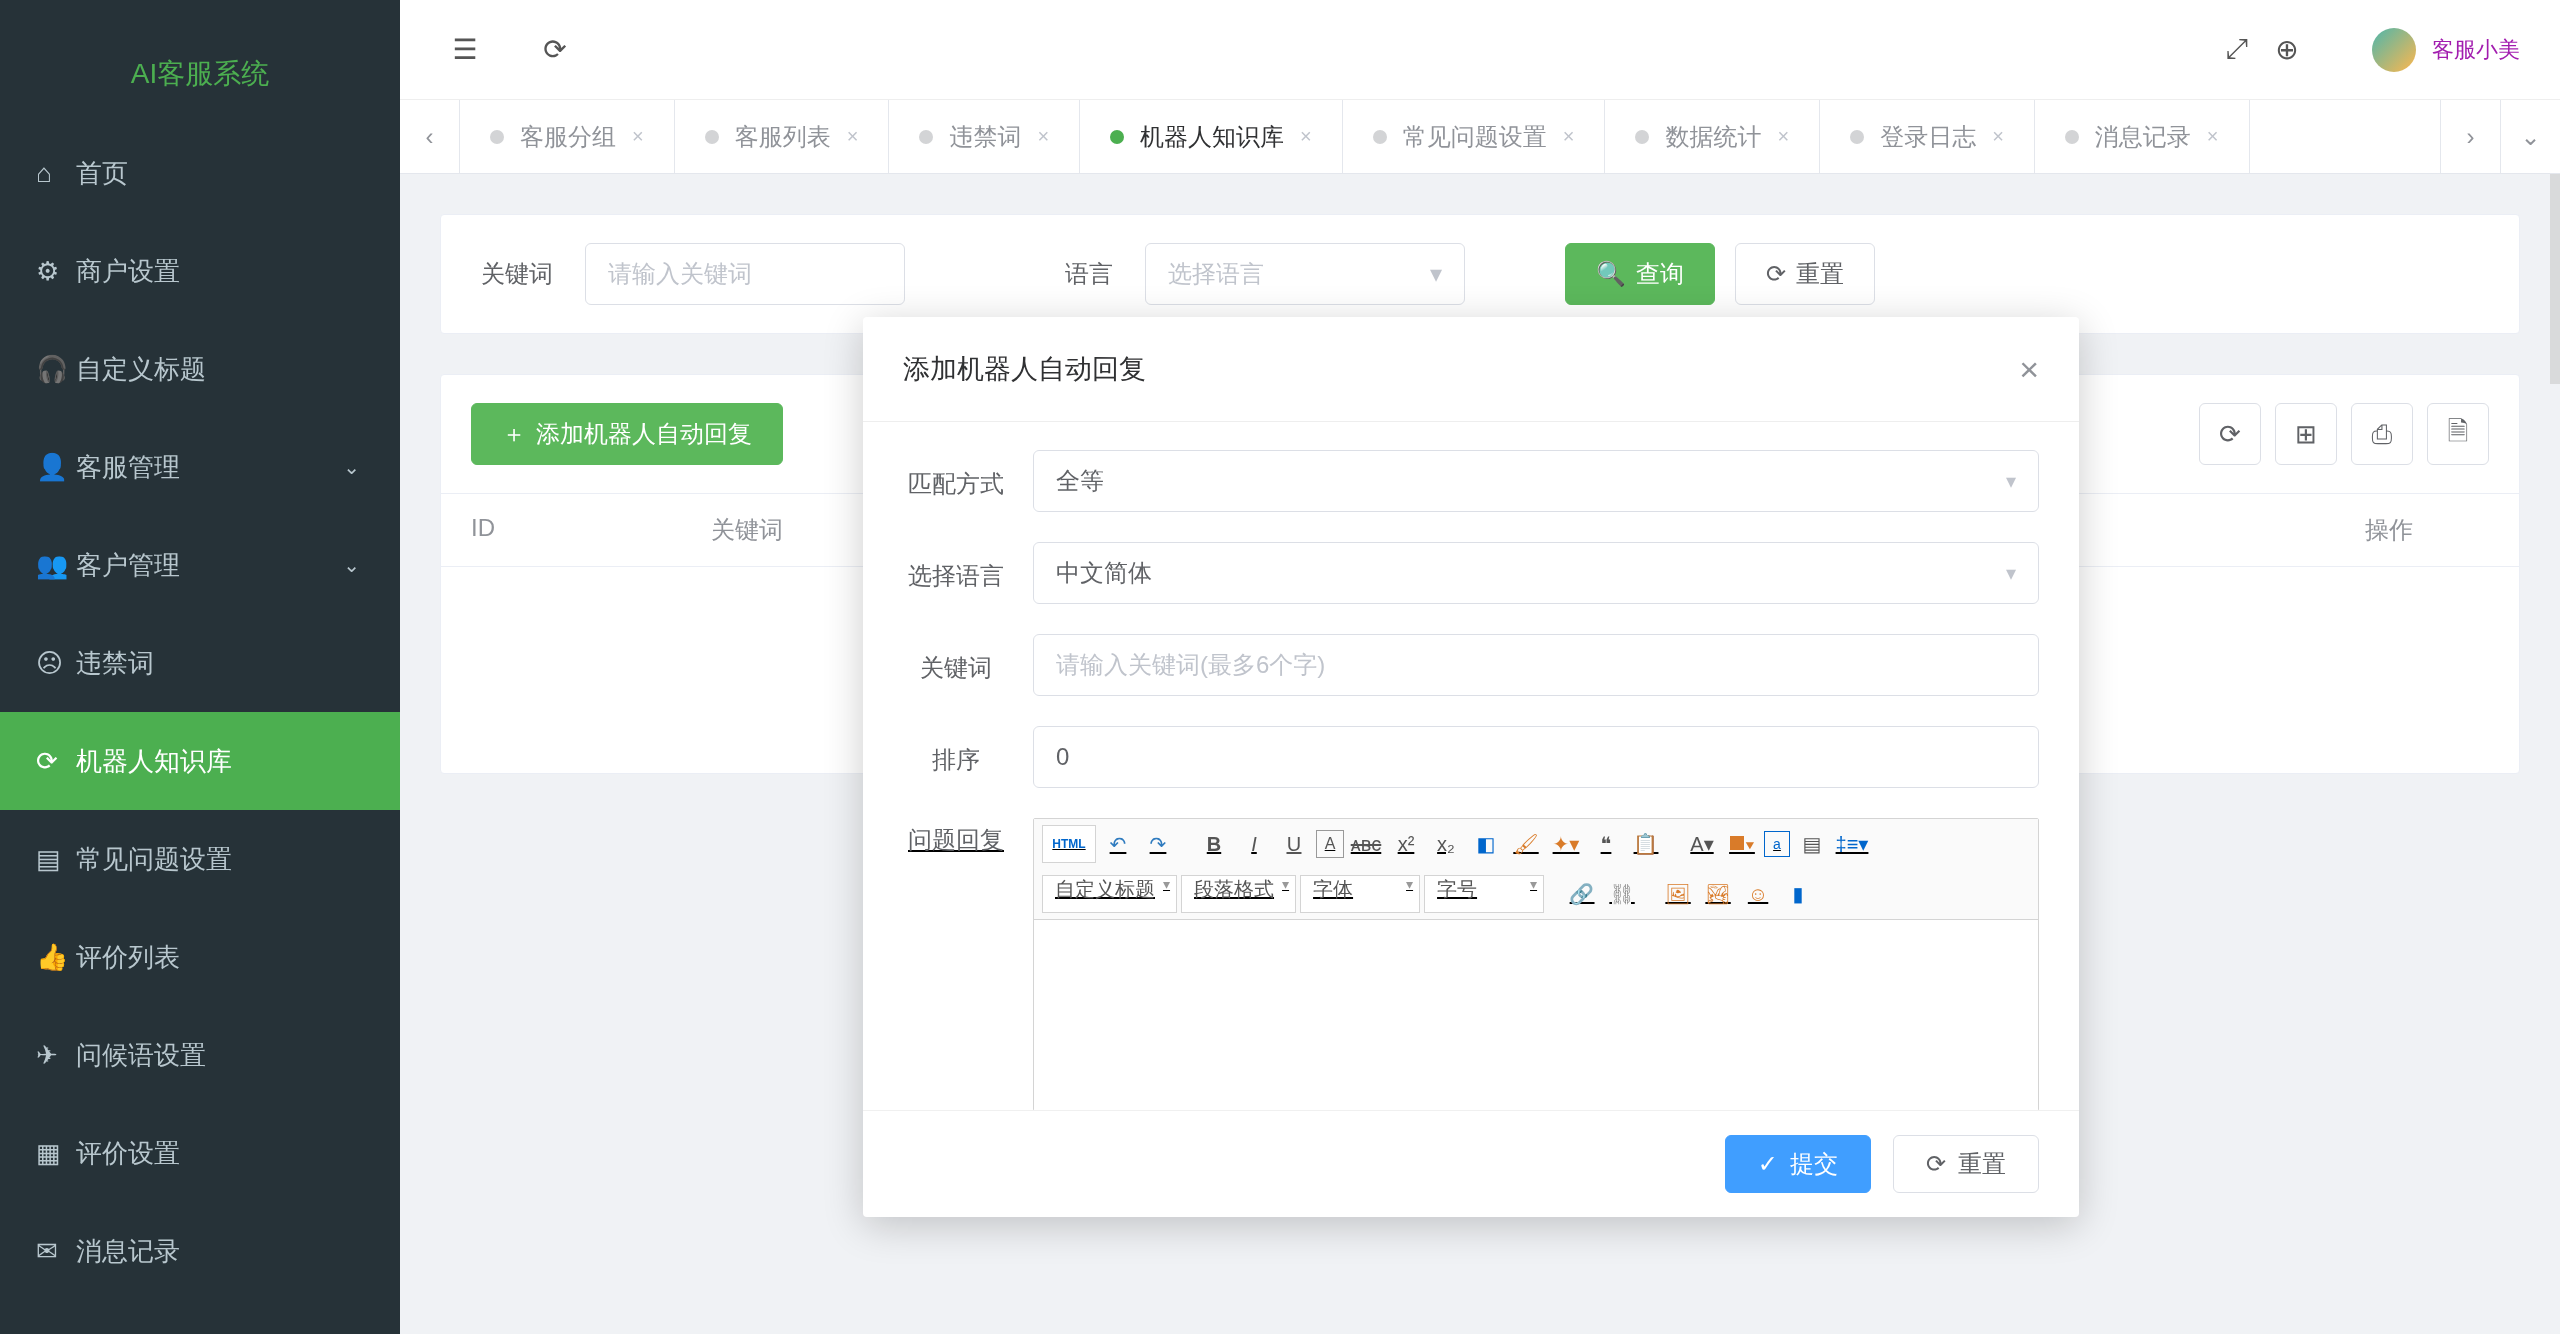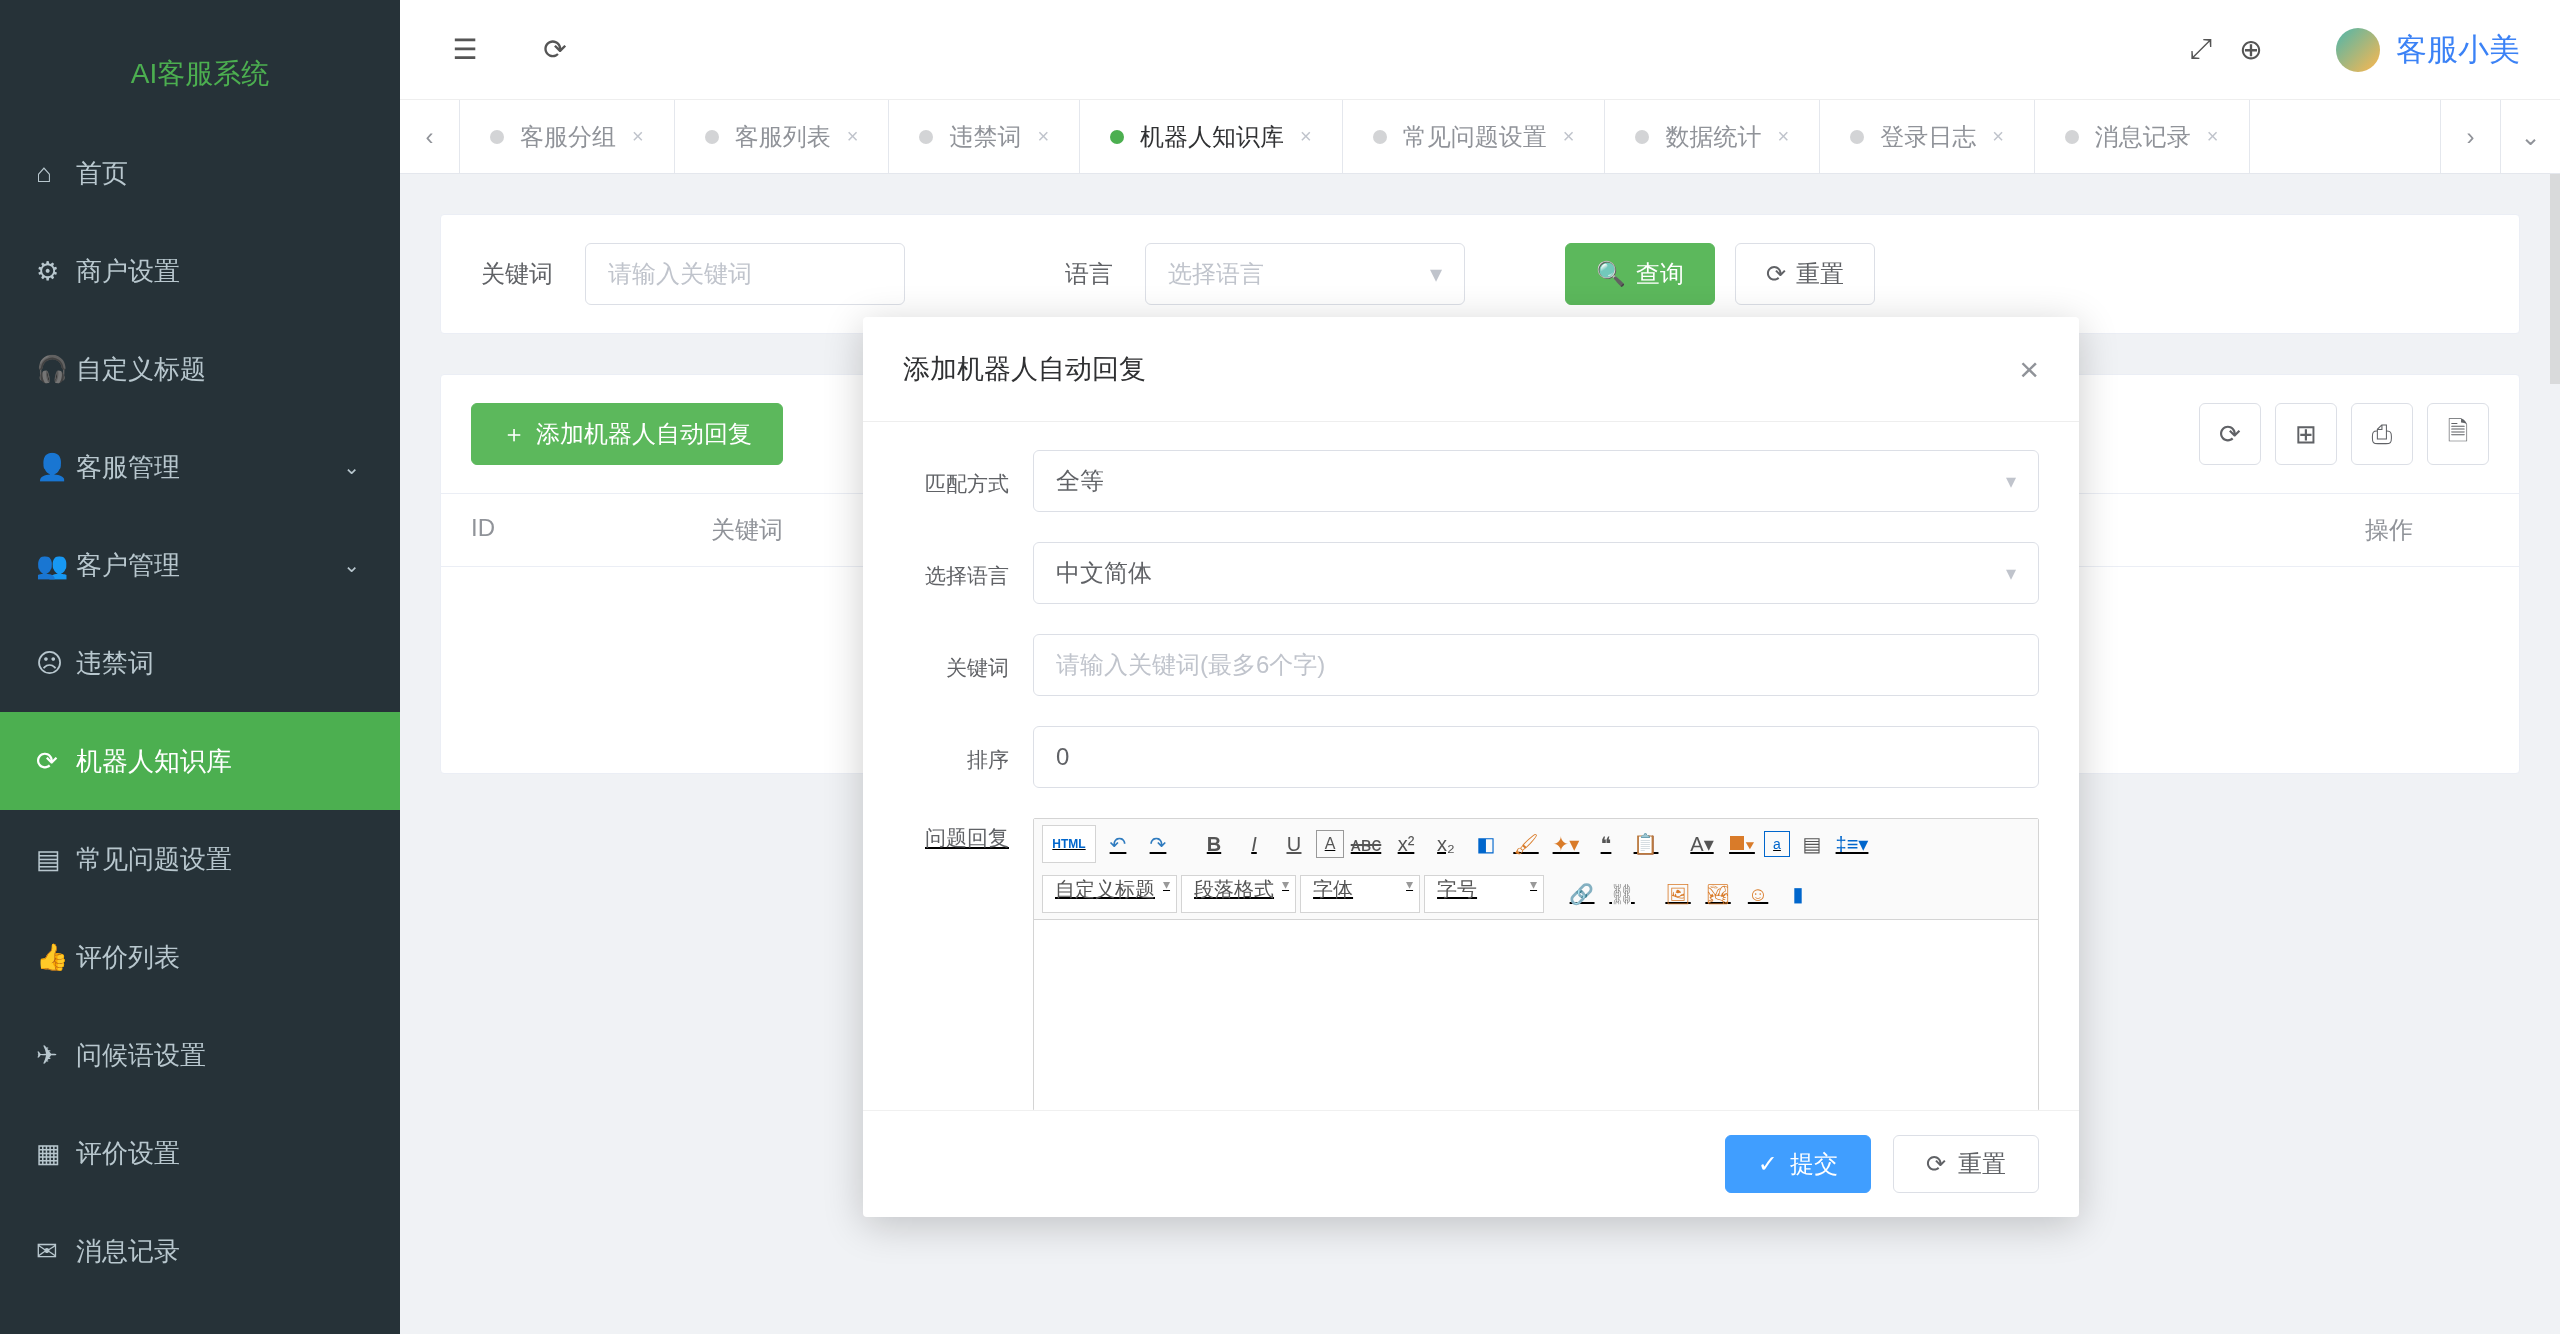--- a/index.html
+++ b/index.html
@@ -12,21 +12,21 @@
 .menu-item.active { background:#4caf50; color:#fff; }
 .menu-item .mi-icon { width:40px; display:inline-flex; font-size:26px; }
 .menu-item .mi-label { flex:1; }
 .menu-item .chev { margin-right:40px; font-size:20px; color:#b8c7ce; }
 
 
 .header { position:absolute; left:400px; top:0; right:0; height:100px; background:#fff; display:flex; align-items:center; padding:0 40px; border-bottom:1px solid #eee; }
 .header .hbtn { width:50px; height:50px; display:flex; align-items:center; justify-content:center; font-size:28px; color:#555; cursor:pointer; }
 .header .spacer { flex:1; }
 .header .avatar { width:44px; height:44px; border-radius:50%; background:linear-gradient(135deg,#4db6ac,#ffb74d); margin-right:16px; }
-.header .uname { font-size:31px; color:#3b82f6; }
+.header .uname { font-size:22px; color:#a21caf; }
 
 
 .tabs { position:absolute; left:400px; top:100px; right:0; height:74px; background:#fff; border-bottom:1px solid #e4e7ed; display:flex; align-items:stretch; }
 .tabs .tab-nav { width:60px; display:flex; align-items:center; justify-content:center; font-size:24px; color:#909399; cursor:pointer; border-right:1px solid #e4e7ed; }
 .tabs .tab-nav.right-nav { border-left:1px solid #e4e7ed; border-right:none; }
 .tabs .tab-nav.drop { border-left:1px solid #e4e7ed; border-right:none; }
 .tabs .tab-list { flex:1; display:flex; overflow:hidden; }
 .tab { display:flex; align-items:center; padding:0 30px; border-right:1px solid #e4e7ed; font-size:24px; color:#909399; cursor:pointer; white-space:nowrap; }
 .tab .dot { width:14px; height:14px; border-radius:50%; background:#d3d4d6; margin-right:16px; }
 .tab.active { color:#303133; }
@@ -55,21 +55,21 @@
 
 
 .mask { position:absolute; inset:0; background:rgba(0,0,0,0); }
 .modal { position:absolute; left:863px; top:317px; width:1216px; background:#fff; border-radius:4px; box-shadow:0 8px 40px rgba(0,0,0,.2); display:flex; flex-direction:column; max-height:900px; }
 .modal-head { padding:34px 40px; display:flex; align-items:center; border-bottom:1px solid #eee; }
 .modal-title { font-size:27px; color:#303133; flex:1; }
 .modal-close { font-size:34px; color:#909399; cursor:pointer; line-height:1; }
 .modal-body { padding:28px 40px 20px; overflow-y:auto; flex:1; }
 .form-row { display:flex; align-items:center; margin-bottom:30px; }
 .form-row.top { align-items:flex-start;text-decoration:underline; }
-.form-label { width:130px; text-align:right; font-size:21px; color:#606266; padding-right:24px; padding-top:6px; }
+.form-label { width:130px; text-align:center; font-size:24px; color:#606266; padding-right:24px; padding-top:6px; }
 .form-control { flex:1; }
 .fselect, .finput { width:100%; height:62px; border:1px solid #dcdfe6; border-radius:6px; padding:0 22px; font-size:24px; color:#606266; display:flex; align-items:center; justify-content:space-between; }
 .fselect .arr { color:#c0c4cc; font-size:20px; }
 .finput { outline:none; }
 .finput::placeholder { color:#c0c4cc; }
 
 .editor { border:1px solid #d4d4d4; border-radius:2px; }
 .editor-tb { background:#fafafa; border-bottom:1px solid #d4d4d4; padding:6px 8px; display:flex; flex-wrap:wrap; align-items:center; gap:4px; }
 .ebx { display:inline-flex; align-items:center; border:1px solid #d4d4d4; background:#fff; height:38px; padding:0 8px; cursor:pointer; }
 .eib { width:36px; height:36px; display:inline-flex; align-items:center; justify-content:center; font-size:20px; color:#555; cursor:pointer; }

